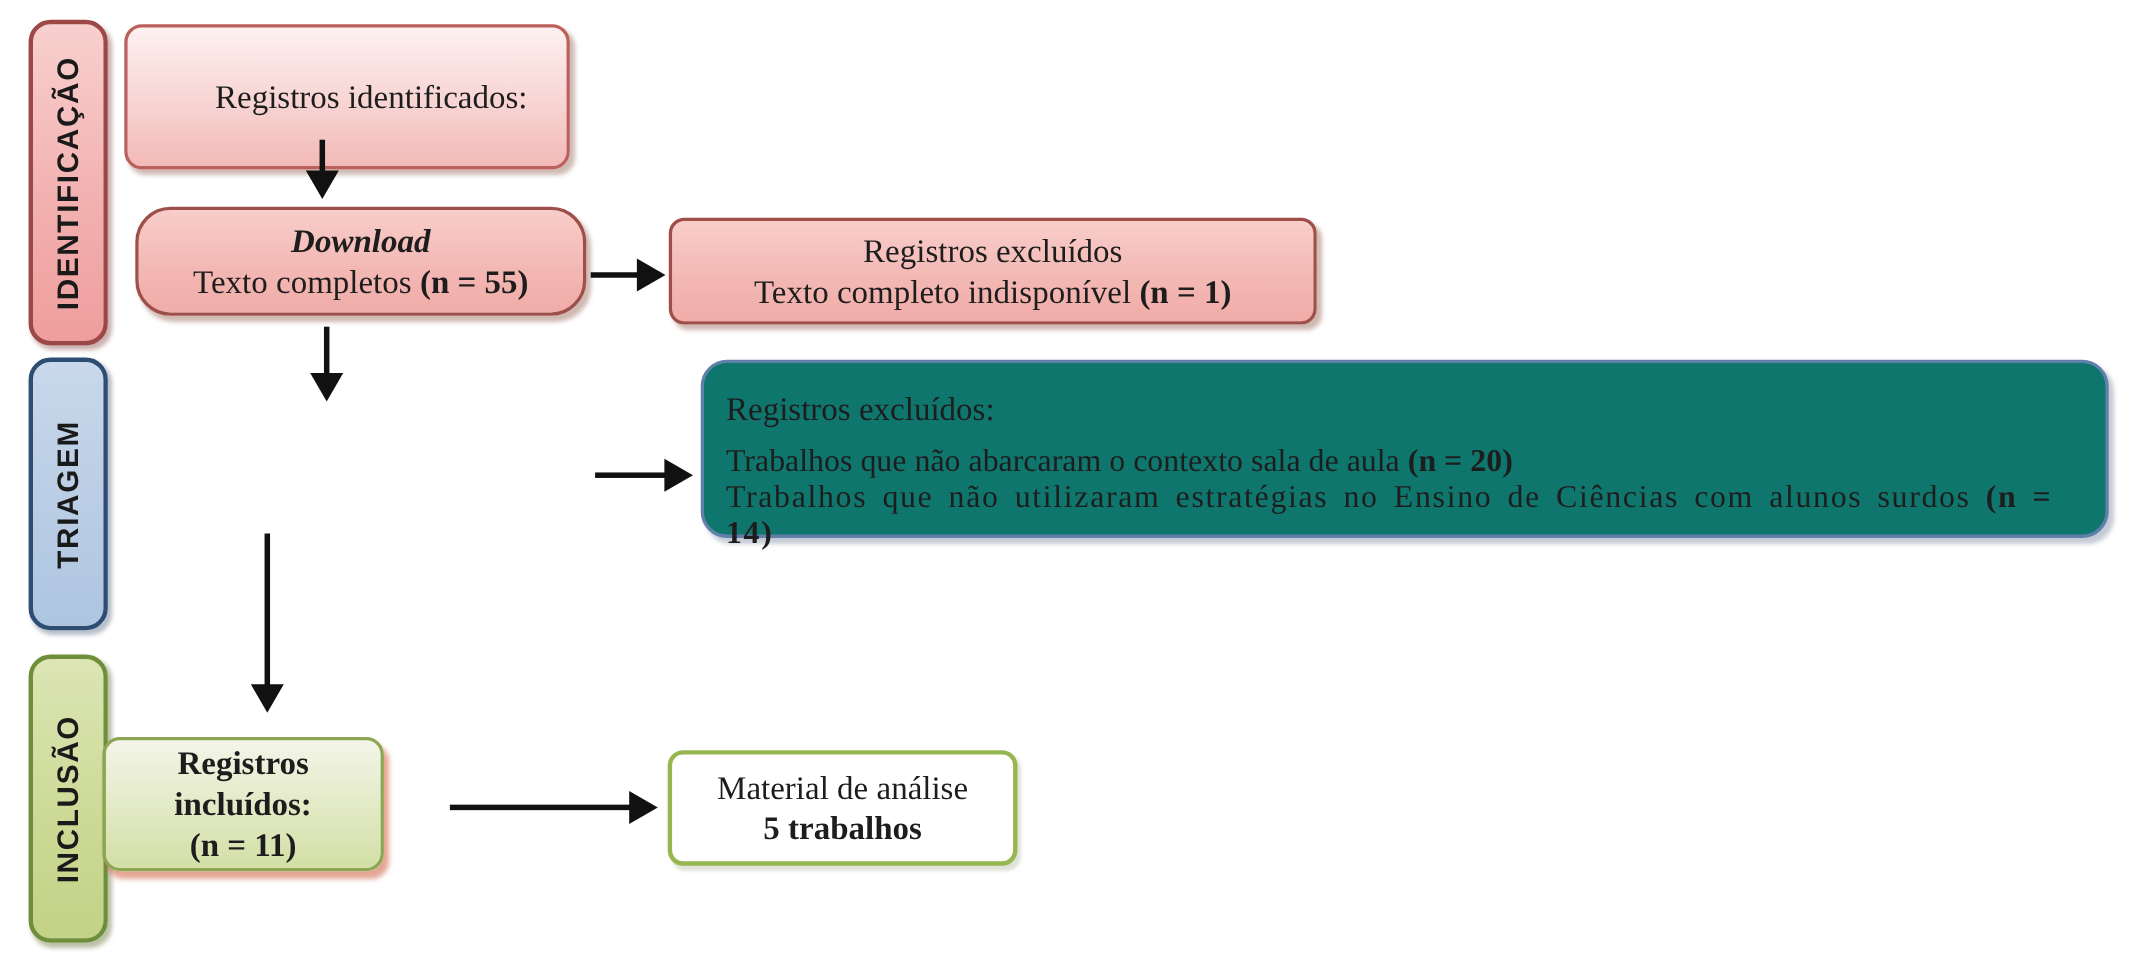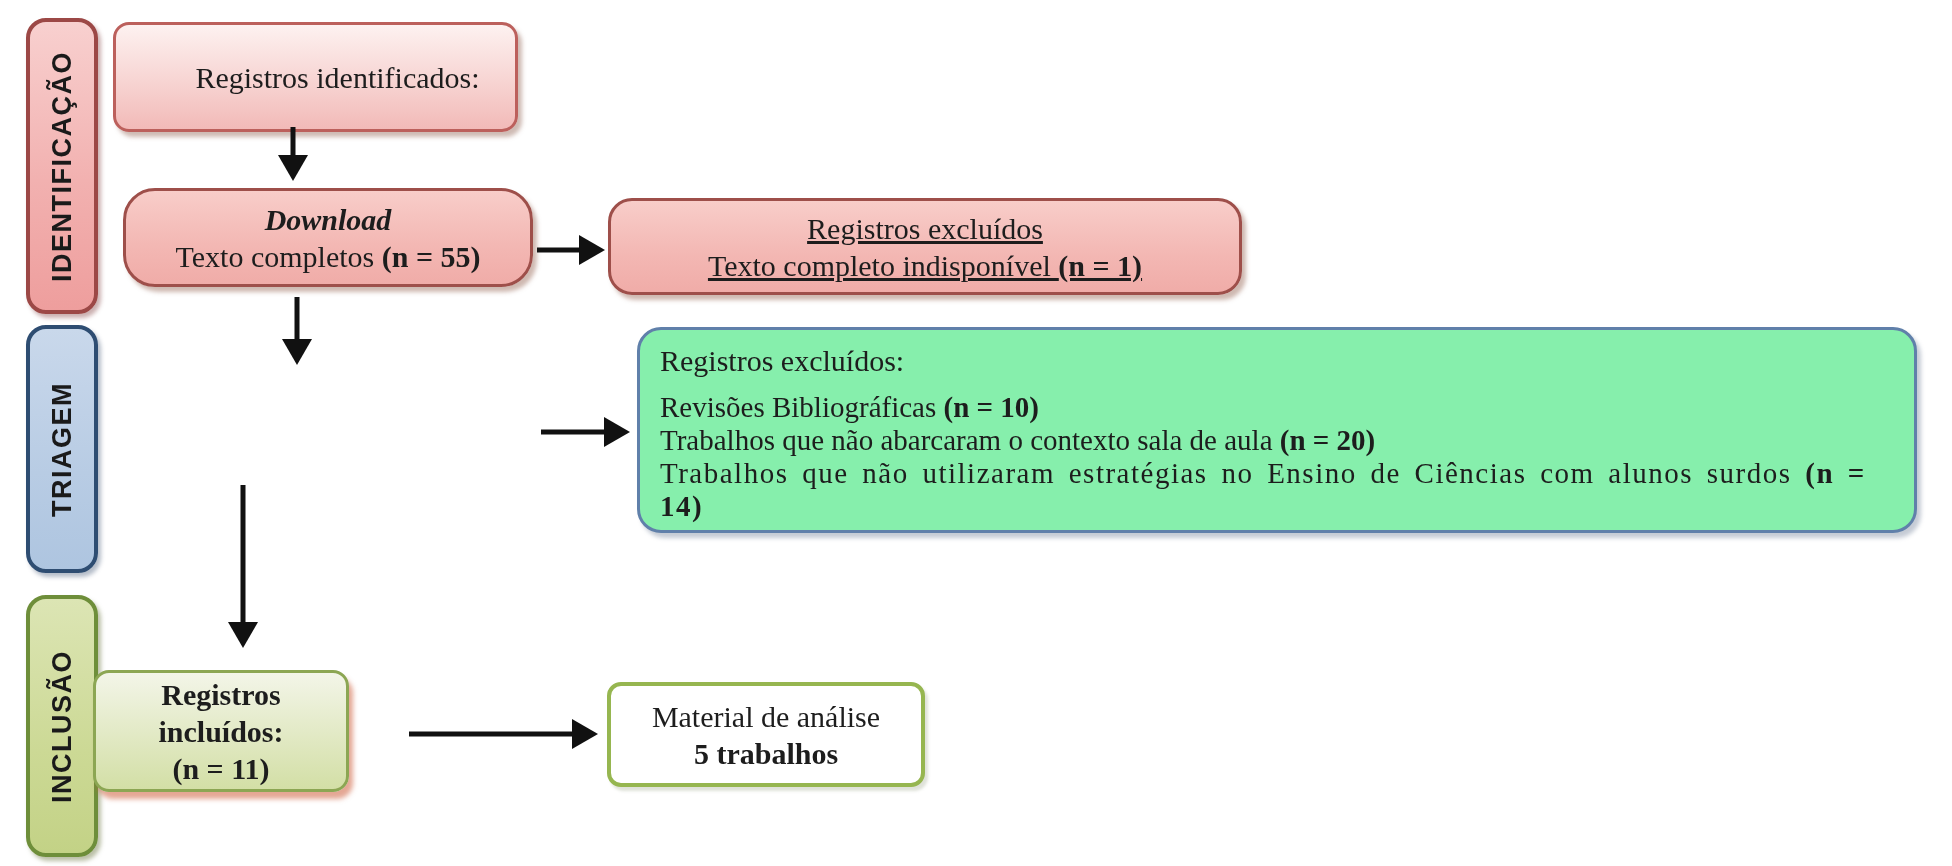--- a/index.html
+++ b/index.html
@@ -42,52 +42,51 @@
     box-shadow:3px 4px 4px rgba(120,130,80,.5);
   }
   
   .box{
     position:absolute;box-sizing:border-box;
     display:flex;flex-direction:column;justify-content:center;align-items:center;
     text-align:center;font-size:30px;line-height:37px;
   }
   .box b{font-weight:bold;}
   .box-identified{
-    left:113px;top:22px;width:405px;height:110px;
+    left:113px;top:22px;width:405px;height:132px;
     background:linear-gradient(180deg,#fdf1f0 0%,#f7d4d2 55%,#f2bab8 100%);
     border:3px solid #bc605c;border-radius:16px;
     box-shadow:4px 5px 4px rgba(160,120,105,.5);
     padding-left:44px;
   }
   .box-download{
     left:123px;top:188px;width:410px;height:99px;
     background:linear-gradient(180deg,#f8cdc9 0%,#f3b7b3 60%,#f0aca8 100%);
     border:3px solid #9e4f4a;border-radius:32px;
     box-shadow:4px 5px 4px rgba(160,115,100,.5);
   }
   .box-excluded-unavailable{
-    left:608px;top:198px;width:634px;height:97px;
+    left:608px;top:198px;width:589px;height:97px;
     background:linear-gradient(180deg,#f8cdc9 0%,#f3b7b3 60%,#f0aca8 100%);
-    border:3px solid #9e4f4a;border-radius:24px;
+    border:3px solid #9e4f4a;border-radius:14px;
     box-shadow:4px 5px 4px rgba(160,115,100,.5);
-    text-decoration:underline;
   }
   .box-selected{
     left:125px;top:388px;width:408px;height:90px;
     background:linear-gradient(180deg,#eff3f9 0%,#dbe4f0 50%,#c8d5e8 100%);
     border:4px solid #56779f;border-radius:14px;
     box-shadow:4px 5px 4px rgba(100,110,130,.4);
   }
   .box-excluded-screening{
-    left:637px;top:327px;width:1280px;height:206px;
-    background:#86efac;
+    left:637px;top:327px;width:1280px;height:162px;
+    background:#0f766e;
     border:3px solid #6080aa;border-radius:24px;
     box-shadow:4px 5px 4px rgba(110,125,150,.4);
     justify-content:flex-start;align-items:flex-start;
-    text-align:left;padding:14px 20px 10px 20px;
+    text-align:left;padding:26px 20px 10px 20px;
     font-size:29px;line-height:33px;
   }
   .box-excluded-screening .screen-title{font-size:30px;margin-bottom:14px;}
   .box-excluded-screening .spread{letter-spacing:1.5px;word-spacing:5px;}
   .box-included{
     left:93px;top:670px;width:256px;height:122px;
     background:linear-gradient(180deg,#f3f5e8 0%,#e3eac7 50%,#d3dfa6 100%);
     border:3px solid #8ca653;border-radius:16px;
     box-shadow:4px 7px 5px rgba(205,95,60,.55);
     font-weight:bold;
@@ -134,21 +133,20 @@
   </div>
 
   <div class="box box-excluded-unavailable">
     <div><span>Registros excluídos</span></div>
     <div><span>Texto completo indisponível </span><b>(n = 1)</b></div>
   </div>
 
 
   <div class="box box-excluded-screening">
     <div class="screen-title"><span>Registros excluídos:</span></div>
-    <div><span>Revisões Bibliográficas </span><b>(n = 10)</b></div>
     <div><span>Trabalhos que não abarcaram o contexto sala de aula </span><b>(n = 20)</b></div>
     <div class="spread"><span>Trabalhos que não utilizaram estratégias no Ensino de Ciências com alunos surdos </span><b>(n = 14)</b></div>
   </div>
 
   <div class="box box-included">
     <div><span>Registros incluídos:</span></div>
     <div><span>(n = 11)</span></div>
   </div>
 
   <div class="box box-material">

